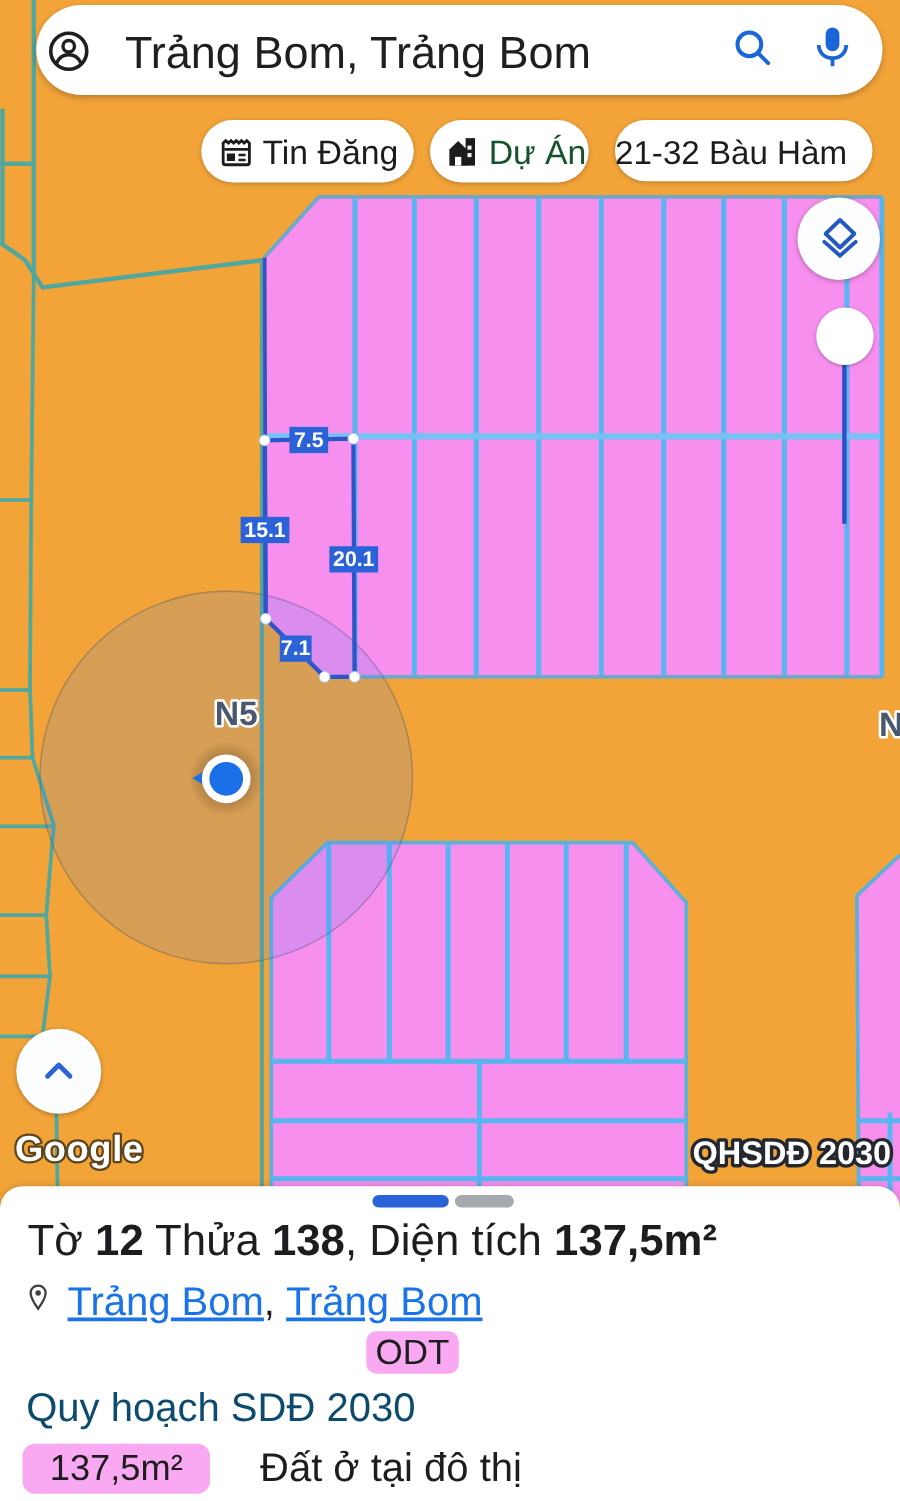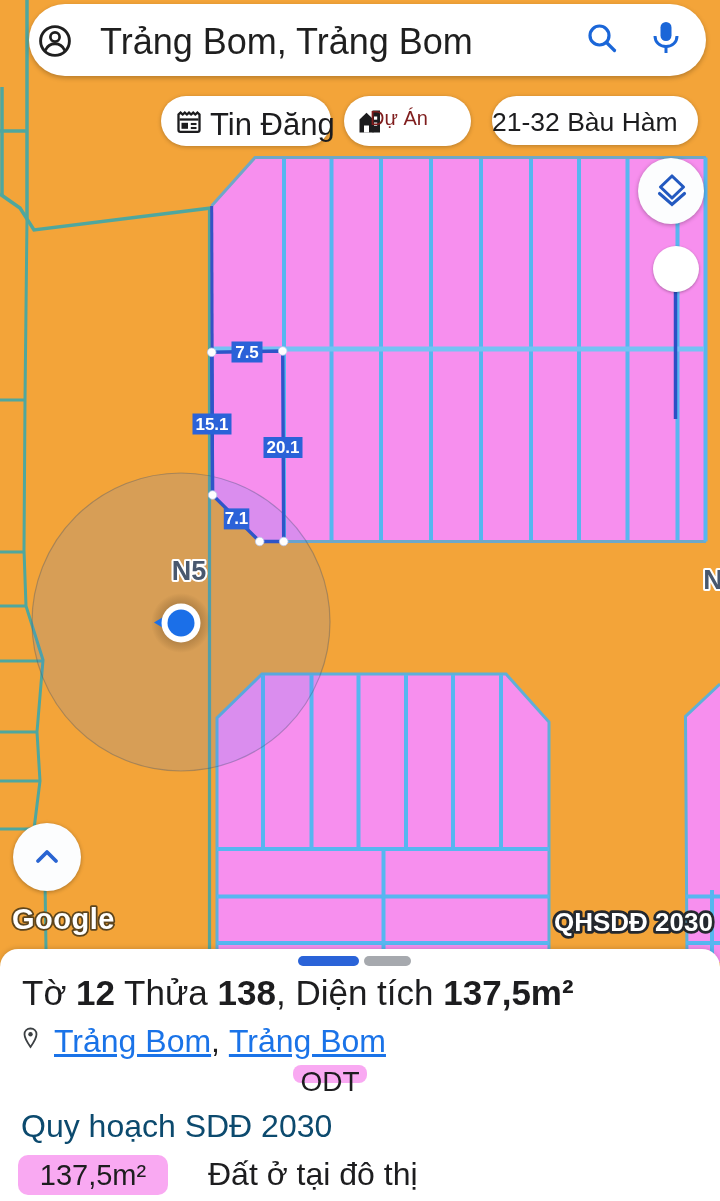--- a/index.html
+++ b/index.html
@@ -162,31 +162,31 @@
 </svg>
 
 <div class="abs" style="left:161px;top:96px;width:170px;height:50px;background:#ffffff;border-radius:25px;box-shadow:0 1px 4px rgba(0,0,0,0.25);"></div>
 <svg class="abs" style="left:177px;top:110px;" width="24" height="24" viewBox="0 0 24 24">
   <path d="M1.5,4.5 L1.5,20 C1.5,21 2.3,21.8 3.3,21.8 L20.7,21.8 C21.7,21.8 22.5,21 22.5,20 L22.5,4.5 L20.4,2.6 L18.3,4.5 L16.2,2.6 L14.1,4.5 L12,2.6 L9.9,4.5 L7.8,2.6 L5.7,4.5 L3.6,2.6 Z" fill="none" stroke="#1c1c1e" stroke-width="2.3"></path>
   <line x1="2.5" y1="9.5" x2="21.5" y2="9.5" stroke="#1c1c1e" stroke-width="2.3"></line>
   <rect x="4.5" y="12.8" width="6.5" height="6" fill="#1c1c1e"></rect>
   <line x1="13.8" y1="14" x2="19.5" y2="14" stroke="#1c1c1e" stroke-width="2.1"></line>
   <line x1="13.8" y1="18" x2="19.5" y2="18" stroke="#1c1c1e" stroke-width="2.1"></line>
 </svg>
-<div class="abs" style="left:210px;top:107px;font-size:31px;color:#1c1c1e;">Tin Đăng</div>
+<div class="abs" style="left:210px;top:107px;font-size:27px;color:#1c1c1e;">Tin Đăng</div>
 
 <div class="abs" style="left:344px;top:96px;width:127px;height:50px;background:#ffffff;border-radius:25px;box-shadow:0 1px 4px rgba(0,0,0,0.25);"></div>
 <svg class="abs" style="left:359px;top:109px;" width="22" height="25" viewBox="0 0 22 25">
   <rect x="13.5" y="1.5" width="7.5" height="22" fill="#1c1c1e"></rect>
   <rect x="15" y="7.5" width="3.2" height="3.2" fill="#ffffff"></rect>
   <rect x="15" y="13.5" width="3.2" height="3.2" fill="#ffffff"></rect>
   <path d="M0.5,10.5 L7.5,3.8 L14.5,10.5 L14.5,23.5 L0.5,23.5 Z" fill="#1c1c1e"></path>
   <rect x="5" y="16.5" width="5" height="7" fill="#ffffff"></rect>
 </svg>
-<div class="abs" style="left:370px;top:107px;font-size:20px;color:#7f1d1d;">Dự Án</div>
+<div class="abs" style="left:391px;top:107px;font-size:27px;color:#14532d;">Dự Án</div>
 
 <div class="abs" style="left:492px;top:96px;width:206px;height:49px;background:#ffffff;border-radius:25px;box-shadow:0 1px 4px rgba(0,0,0,0.25);"></div>
 <div class="abs" style="left:492px;top:107px;font-size:26.5px;color:#1c1c1e;">21-32 Bàu Hàm</div>
 
 <div class="abs" style="left:638px;top:158px;width:66px;height:66px;background:#FCFDFE;border-radius:33px;box-shadow:0 1px 4px rgba(0,0,0,0.3);"></div>
 <svg class="abs" style="left:653px;top:171px;" width="38" height="38" viewBox="0 0 38 38">
   <path d="M19,5 L30.5,16 L19,27 L7.5,16 Z" fill="none" stroke="#2359C0" stroke-width="3.1" stroke-linejoin="round"></path>
   <path d="M6.5,22.5 L19,33.5 L31.5,22.5" fill="none" stroke="#2359C0" stroke-width="3.1" stroke-linecap="round"></path>
 </svg>
 
@@ -206,21 +206,21 @@
 <div class="abs" style="left:22px;top:973px;font-size:35px;color:#1D1D1F;">Tờ <b>12</b> Thửa <b>138</b>, Diện tích <b>137,5m²</b></div>
 
 <svg class="abs" style="left:23px;top:1027px;" width="15" height="22" viewBox="0 0 15 22">
   <path d="M7.5,1.5 C4,1.5 1.5,4 1.5,7.3 C1.5,11.5 7.5,20 7.5,20 C7.5,20 13.5,11.5 13.5,7.3 C13.5,4 11,1.5 7.5,1.5 Z" fill="none" stroke="#3c4043" stroke-width="1.8"></path>
   <circle cx="7.5" cy="7.3" r="2.2" fill="#3c4043"></circle>
 </svg>
 
 <div class="abs" style="left:54px;top:1023px;font-size:32px;color:#1D1D1F;"><span style="color:#1A73E8;text-decoration:underline;">Trảng Bom</span>,&nbsp;<span style="color:#1A73E8;text-decoration:underline;">Trảng Bom</span></div>
 
 
-<div class="abs" style="left:293px;top:1065px;width:74px;height:18px;background:#F9A9F2;border-radius:8px;text-align:center;font-size:28px;color:#1D1D1F;line-height:34px;">ODT</div>
+<div class="abs" style="left:293px;top:1065px;width:74px;height:34px;background:#F9A9F2;border-radius:8px;text-align:center;font-size:28px;color:#1D1D1F;line-height:34px;">ODT</div>
 
 <div class="abs" style="left:21px;top:1108px;font-size:32px;color:#0c4a6e;">Quy hoạch SDĐ 2030</div>
 
 <div class="abs" style="left:18px;top:1155px;width:150px;height:40px;background:#F9A9F2;border-radius:10px;text-align:center;font-size:29px;color:#1D1D1F;line-height:40px;">137,5m²</div>
 
 <div class="abs" style="left:174px;top:1156px;font-size:32px;color:#1D1D1F;margin-left:34px;">Đất ở tại đô thị</div>
 
 </div>
 
 </body></html>

